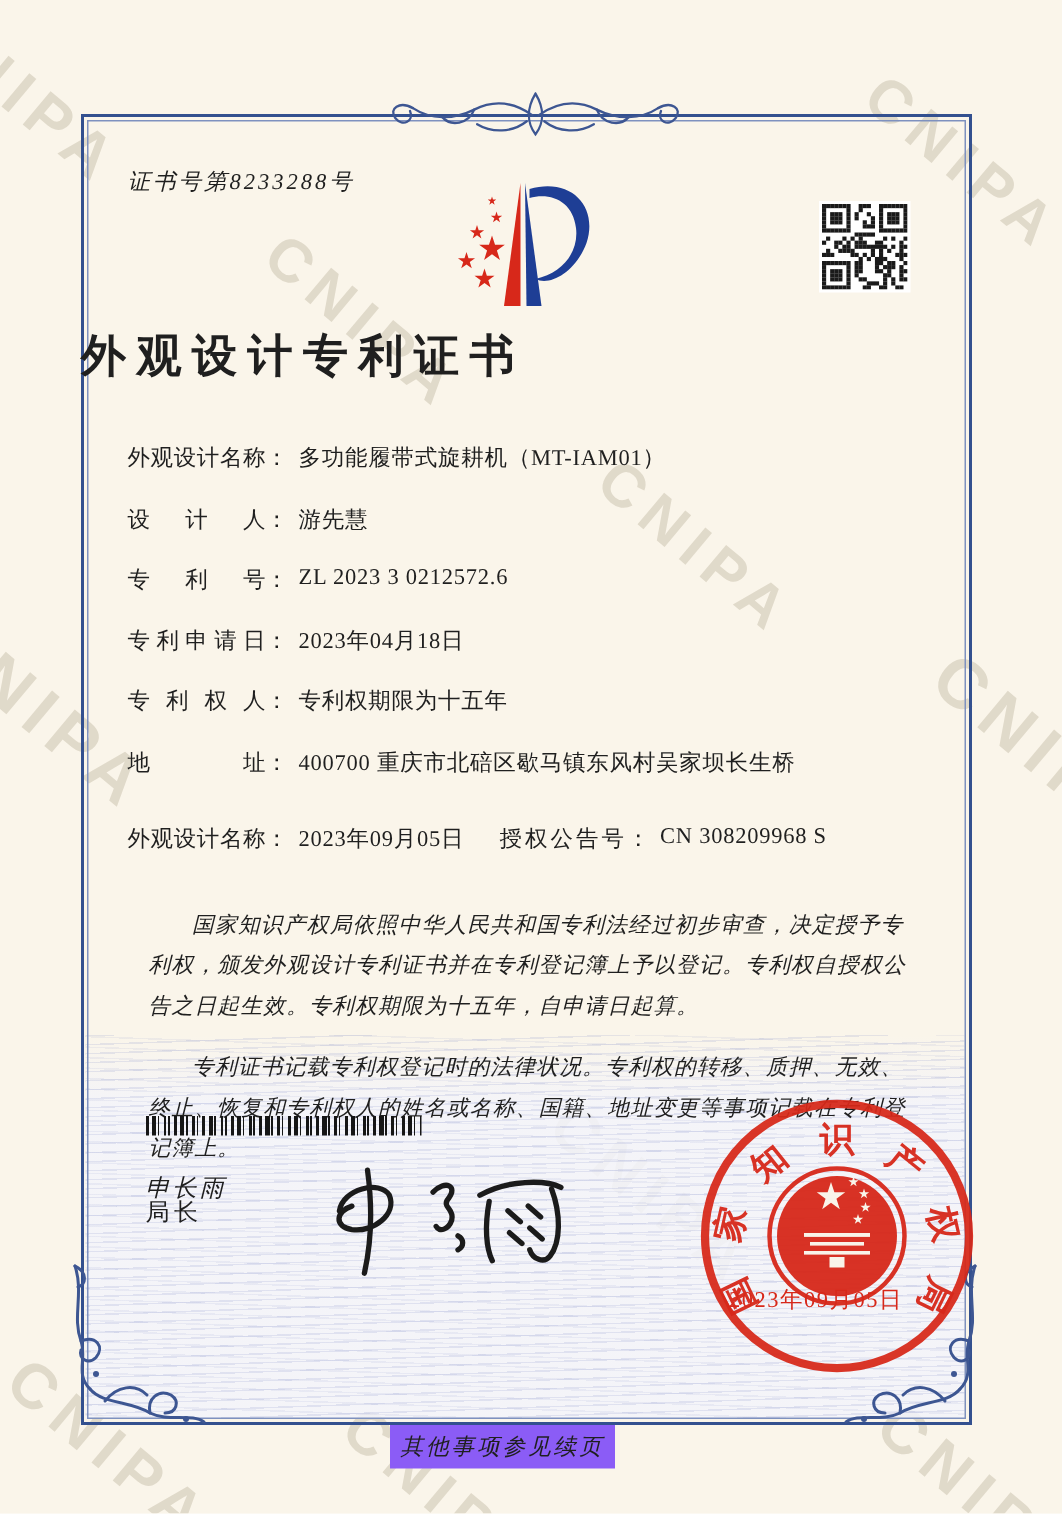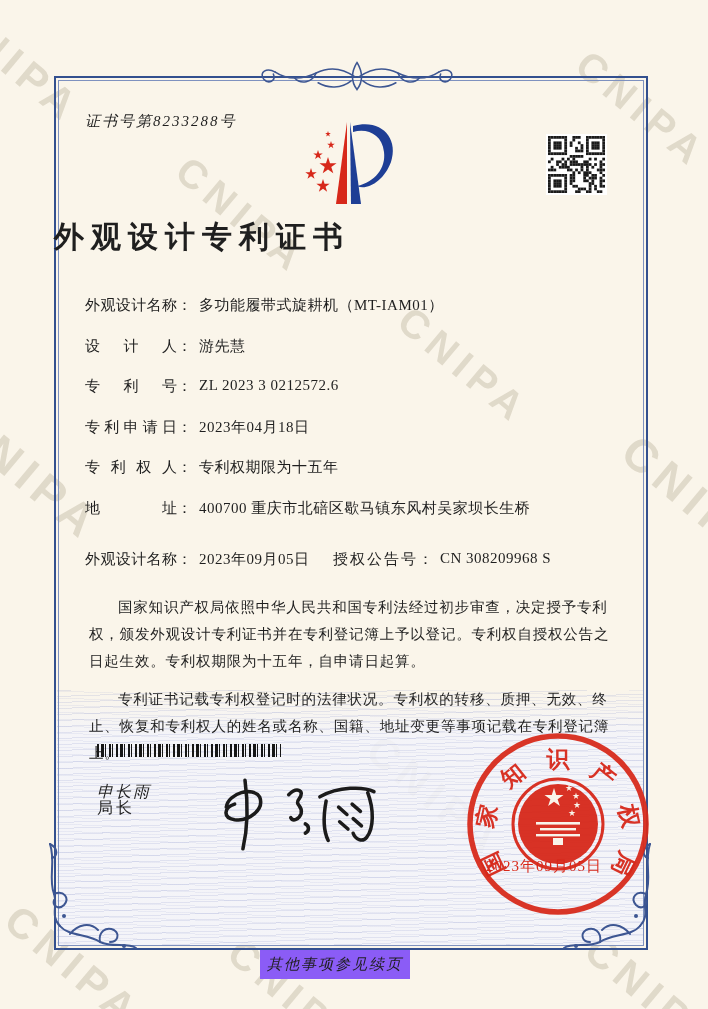--- a/index.html
+++ b/index.html
@@ -60,22 +60,22 @@
     display:inline-block; width:92px; text-align:justify; text-align-last:justify;
     vertical-align:top;
   }
   .fcolon{display:inline-block; vertical-align:top;}
   .fvalue{display:inline-block; margin-left:7px; vertical-align:top; letter-spacing:.5px;}
   .pair2{position:absolute; left:248px; top:0;}
   .pair2 .flabel2{display:inline-block; letter-spacing:2px;}
   
   .paras{position:absolute; left:85px; top:590px; width:540px; z-index:4;}
   .paras p{
-    margin:4px; font-size:14.5px; line-height:27px; text-indent:2em;
-    letter-spacing:.8px;
+    margin:14px; font-size:14.5px; line-height:27px; text-indent:2em;
+    font-style:italic; letter-spacing:.8px;
   }
   .paras p + p{margin-top:11px;}
   
   .barcode{
     position:absolute; left:97px; top:744px; width:184px; height:13px; z-index:4;
     background:repeating-linear-gradient(90deg,
       #161616 0 2px, rgba(0,0,0,0) 2px 4px,
       #161616 4px 7px, rgba(0,0,0,0) 7px 8px,
       #161616 8px 9px, rgba(0,0,0,0) 9px 12px,
       #161616 12px 14px, rgba(0,0,0,0) 14px 15px,

